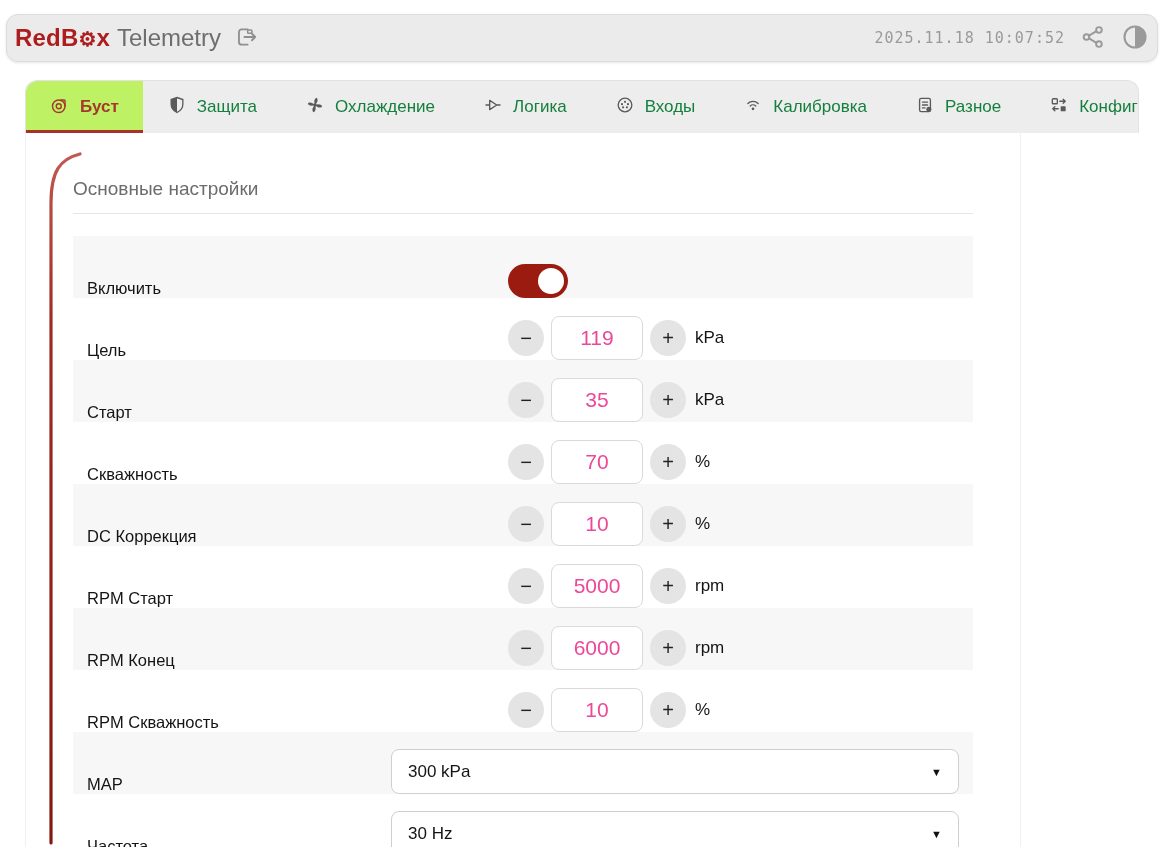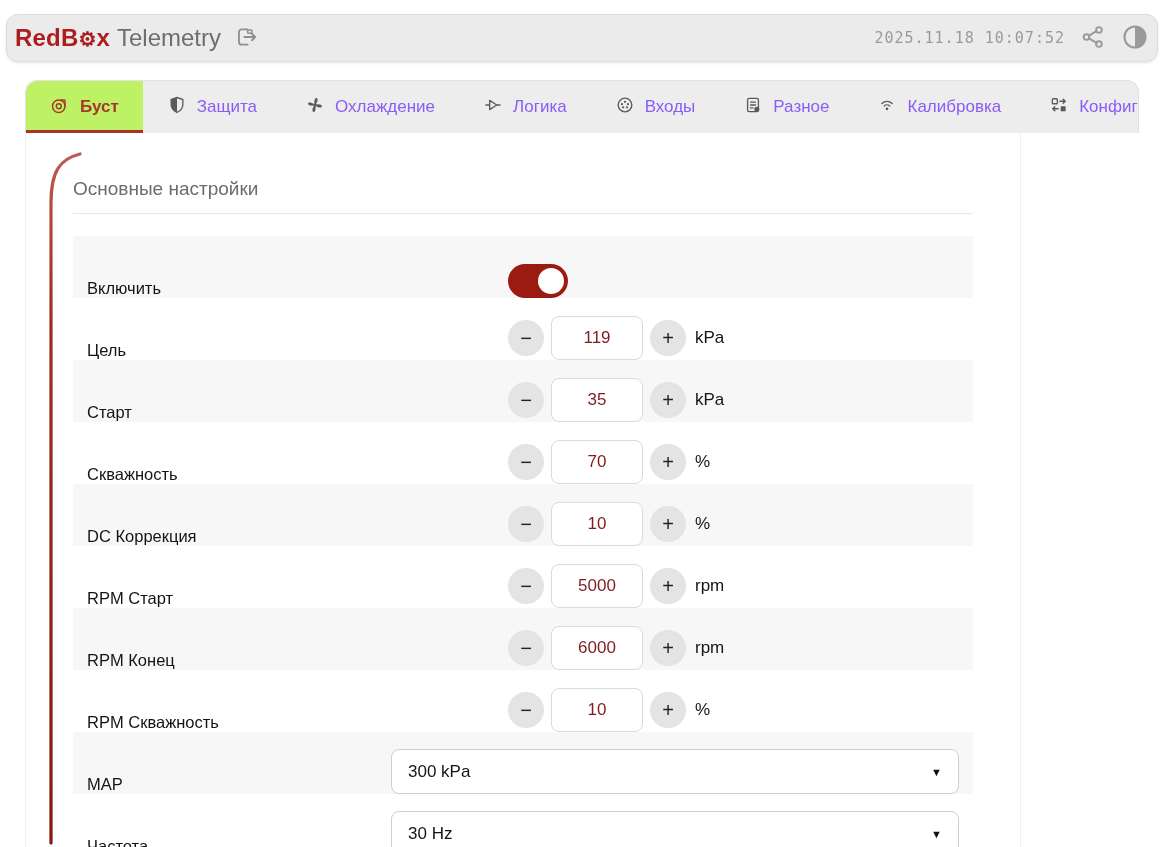--- a/index.html
+++ b/index.html
@@ -23,21 +23,21 @@
     color:#9a9a9a; letter-spacing:1px; }
   .icon-btn{ background:none; border:none; cursor:pointer; display:flex; align-items:center; }
 
   
   .tabbar{
     position:absolute; left:25px; top:80px; width:1114px; height:53px;
     background:#ededed; border:1px solid #e2e2e2; border-bottom:none;
     border-radius:12px 12px 0 0; display:flex; overflow:hidden;
   }
   .tab{ display:flex; align-items:center; gap:10px; padding:0 24px;
-    font-size:17px; color:#8b5cf6; cursor:pointer; position:relative; white-space:nowrap; }
+    font-size:17px; color:#15803d; cursor:pointer; position:relative; white-space:nowrap; }
   .tab svg{ flex:0 0 auto; }
   .tab.active{ background:#bef264; color:#a5372d; border-top-left-radius:12px;font-weight:bold; }
   .tab.active::after{ content:""; position:absolute; left:0; right:0; bottom:0;
     height:3px; background:#a93226; }
 
   
   .panel{
     position:absolute; left:25px; top:133px; width:996px; height:714px;
     background:#fff; border-left:1px solid #f1f1f1; border-right:1px solid #f1f1f1;
     overflow:hidden;
@@ -51,21 +51,21 @@
   .row:nth-child(odd){ background:#f7f7f7; }
   .row-label{ width:421px; font-size:16.5px; color:#141414; }
   .ctrl{ display:flex; align-items:center; }
 
   
   .step-btn{ width:36px; height:36px; border-radius:50%; border:none;
     background:#e4e4e4; color:#222; font-size:20px; line-height:1;
     display:flex; align-items:center; justify-content:center; cursor:pointer;
     font-family:"Liberation Sans", sans-serif; }
   .val-input{ width:92px; height:44px; margin:0 7px; text-align:center;
-    font-size:17px; color:#7f1d1d; background:#fff; border:1px solid #dadada;
+    font-size:21px; color:#ec4899; background:#fff; border:1px solid #dadada;
     border-radius:8px; font-family:"Liberation Sans", sans-serif; }
   .unit{ margin-left:9px; font-size:17px; color:#141414; }
 
   
   .toggle{ width:60px; height:34px; border-radius:17px; background:#9b1b10;
     position:relative; cursor:pointer; border:none; }
   .toggle .knob{ position:absolute; top:4px; right:4px; width:26px; height:26px;
     border-radius:50%; background:#fff; }
 
   
@@ -168,35 +168,35 @@
           <circle cx="9.7" cy="14.8" r="1.3"></circle>
             <circle cx="14.3" cy="14.8" r="1.3"></circle>
         </g>
       </svg>
     </span>
     <span>Входы</span>
   </div>
   <div class="tab">
     <span>
       <svg width="20" height="20" viewBox="0 0 24 24" fill="none" stroke="#5a5a5a" stroke-width="1.6" stroke-linecap="round">
+        <path d="M5.8 10.2a8.8 8.8 0 0 1 12.4 0M8.7 13.2a4.7 4.7 0 0 1 6.6 0"></path>
+        <circle cx="12" cy="16.6" r="1.6" fill="#5a5a5a" stroke="none"></circle>
+      </svg>
+    </span>
+    <span>Калибровка</span>
+  </div>
+  <div class="tab">
+    <span>
+      <svg width="20" height="20" viewBox="0 0 24 24" fill="none" stroke="#5a5a5a" stroke-width="1.6" stroke-linecap="round">
         <rect x="5.5" y="4" width="13" height="16" rx="2"></rect>
         <path d="M9 8.5h6M9 12h6M9 15.5h3"></path>
         <circle cx="16.6" cy="17" r="3" fill="#5a5a5a" stroke="none"></circle>
       </svg>
     </span>
     <span>Разное</span>
-  </div>
-  <div class="tab">
-    <span>
-      <svg width="20" height="20" viewBox="0 0 24 24" fill="none" stroke="#5a5a5a" stroke-width="1.6" stroke-linecap="round">
-        <path d="M5.8 10.2a8.8 8.8 0 0 1 12.4 0M8.7 13.2a4.7 4.7 0 0 1 6.6 0"></path>
-        <circle cx="12" cy="16.6" r="1.6" fill="#5a5a5a" stroke="none"></circle>
-      </svg>
-    </span>
-    <span>Калибровка</span>
   </div>
   <div class="tab">
     <span>
       <svg width="20" height="20" viewBox="0 0 24 24" fill="none" stroke="#5a5a5a" stroke-width="1.6" stroke-linecap="round" stroke-linejoin="round">
         <rect x="4" y="4.5" width="6" height="6" rx="1"></rect>
         <rect x="14" y="13.5" width="6" height="6" rx="1" fill="#5a5a5a" stroke="none"></rect>
         <path d="M13 7.5h6.5M17 5l2.5 2.5L17 10"></path>
         <path d="M11 16.5H4.5M7 14l-2.5 2.5L7 19"></path>
       </svg>
     </span>

